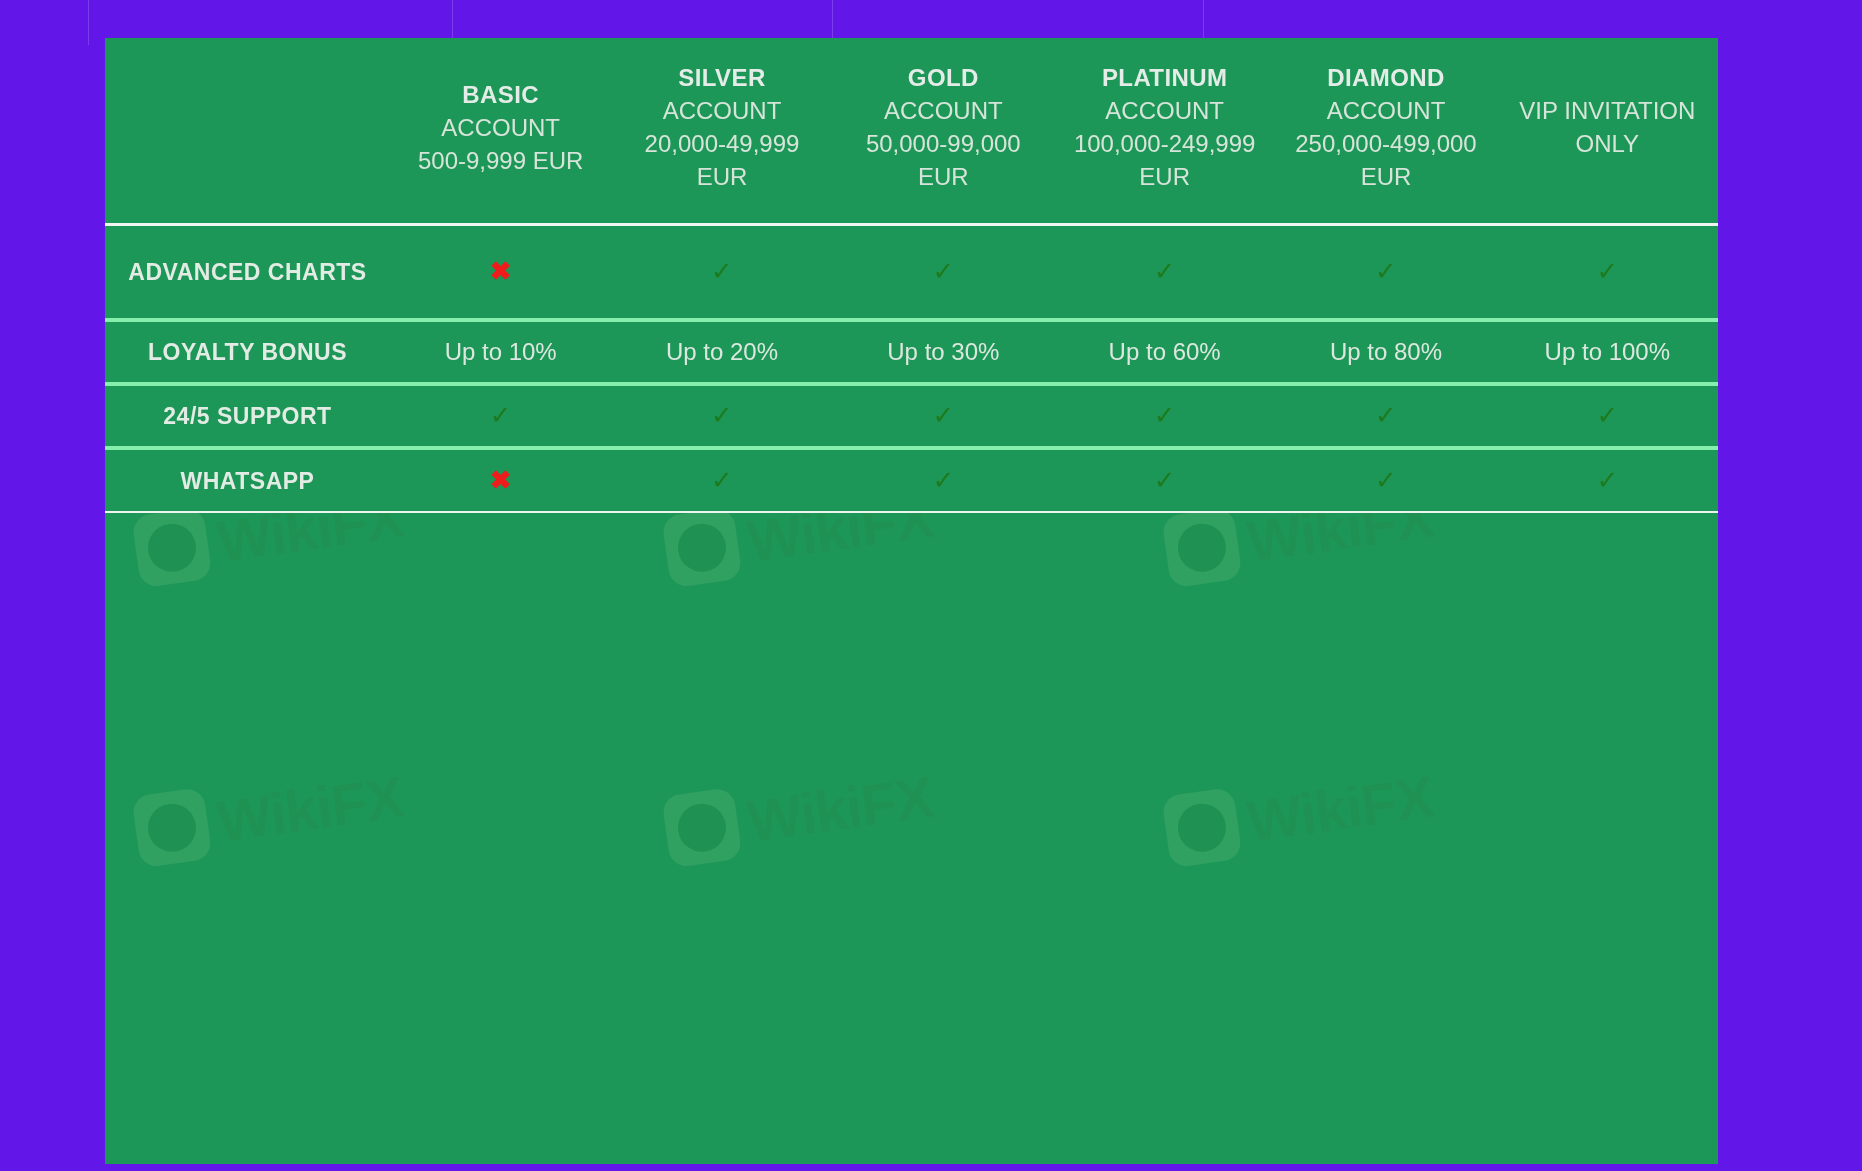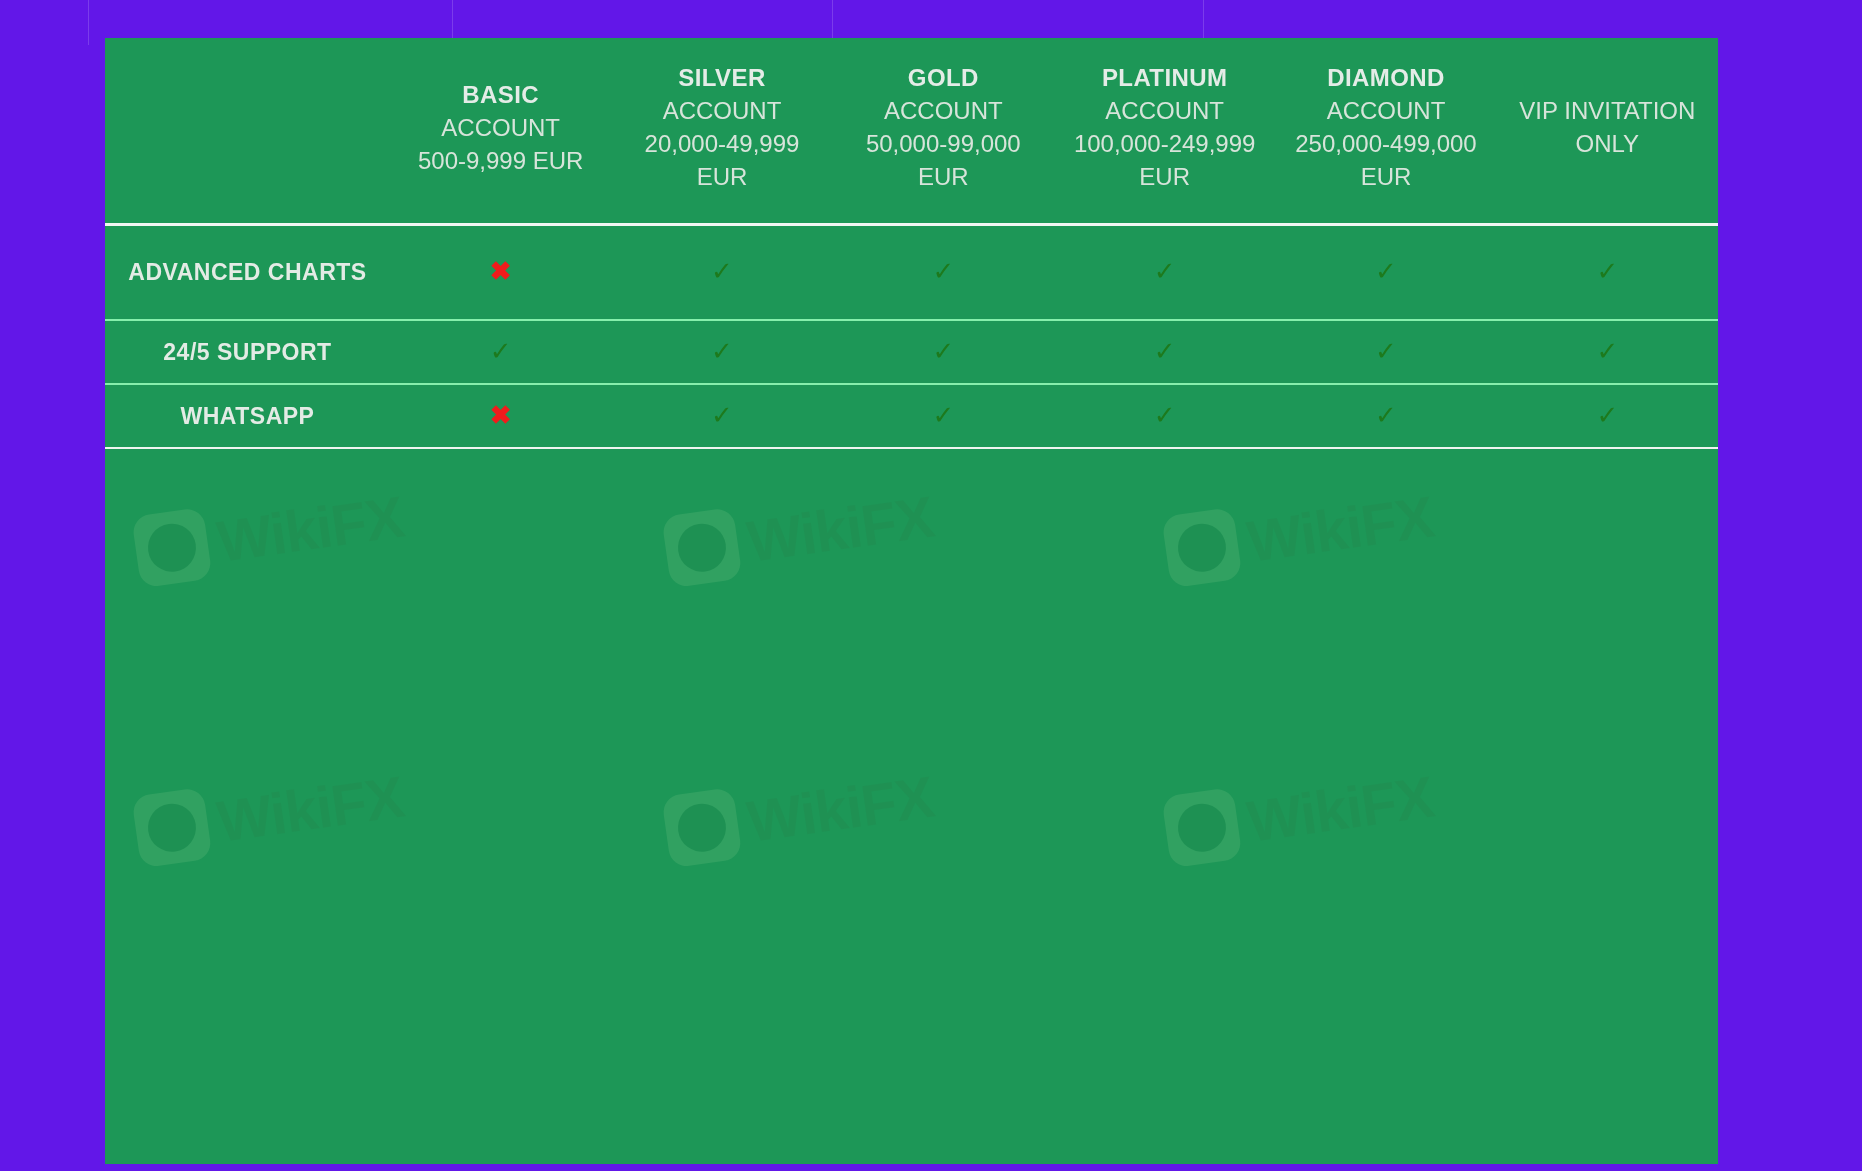--- a/index.html
+++ b/index.html
@@ -60,21 +60,21 @@
     font-size: 24px;
     color: #e4ece7;
   }
   thead th .tier-line {
     display: block;
     font-weight: 400;
     color: #d7e4da;
   }
   thead th.feature-head { border-bottom: 3px solid #f2f6f3; }
 
-  tbody tr { border-bottom: 2px solid #86efac; }
+  tbody tr { border-bottom: 4px solid #86efac; }
   tbody tr:last-child { border-bottom: 2px solid #eef5f0; }
   tbody td {
     text-align: center;
     vertical-align: middle;
     color: #dde8e0;
     font-size: 24px;
     line-height: 34px;
     padding: 10px 6px;
     background: #1d9757;
   }
@@ -232,20 +232,29 @@
           <tr class="tall">
             <td class="feature">ADVANCED CHARTS</td>
             <td><span class="mark no">✖</span></td>
             <td><span class="mark yes">✓</span></td>
             <td><span class="mark yes">✓</span></td>
             <td><span class="mark yes">✓</span></td>
             <td><span class="mark yes">✓</span></td>
             <td><span class="mark yes">✓</span></td>
           </tr>
           <tr class="short">
+            <td class="feature">LOYALTY BONUS</td>
+            <td class="val">Up to 10%</td>
+            <td class="val">Up to 20%</td>
+            <td class="val">Up to 30%</td>
+            <td class="val">Up to 60%</td>
+            <td class="val">Up to 80%</td>
+            <td class="val">Up to 100%</td>
+          </tr>
+          <tr class="short">
             <td class="feature">24/5 SUPPORT</td>
             <td><span class="mark yes">✓</span></td>
             <td><span class="mark yes">✓</span></td>
             <td><span class="mark yes">✓</span></td>
             <td><span class="mark yes">✓</span></td>
             <td><span class="mark yes">✓</span></td>
             <td><span class="mark yes">✓</span></td>
           </tr>
           <tr class="short">
             <td class="feature">WHATSAPP</td>

